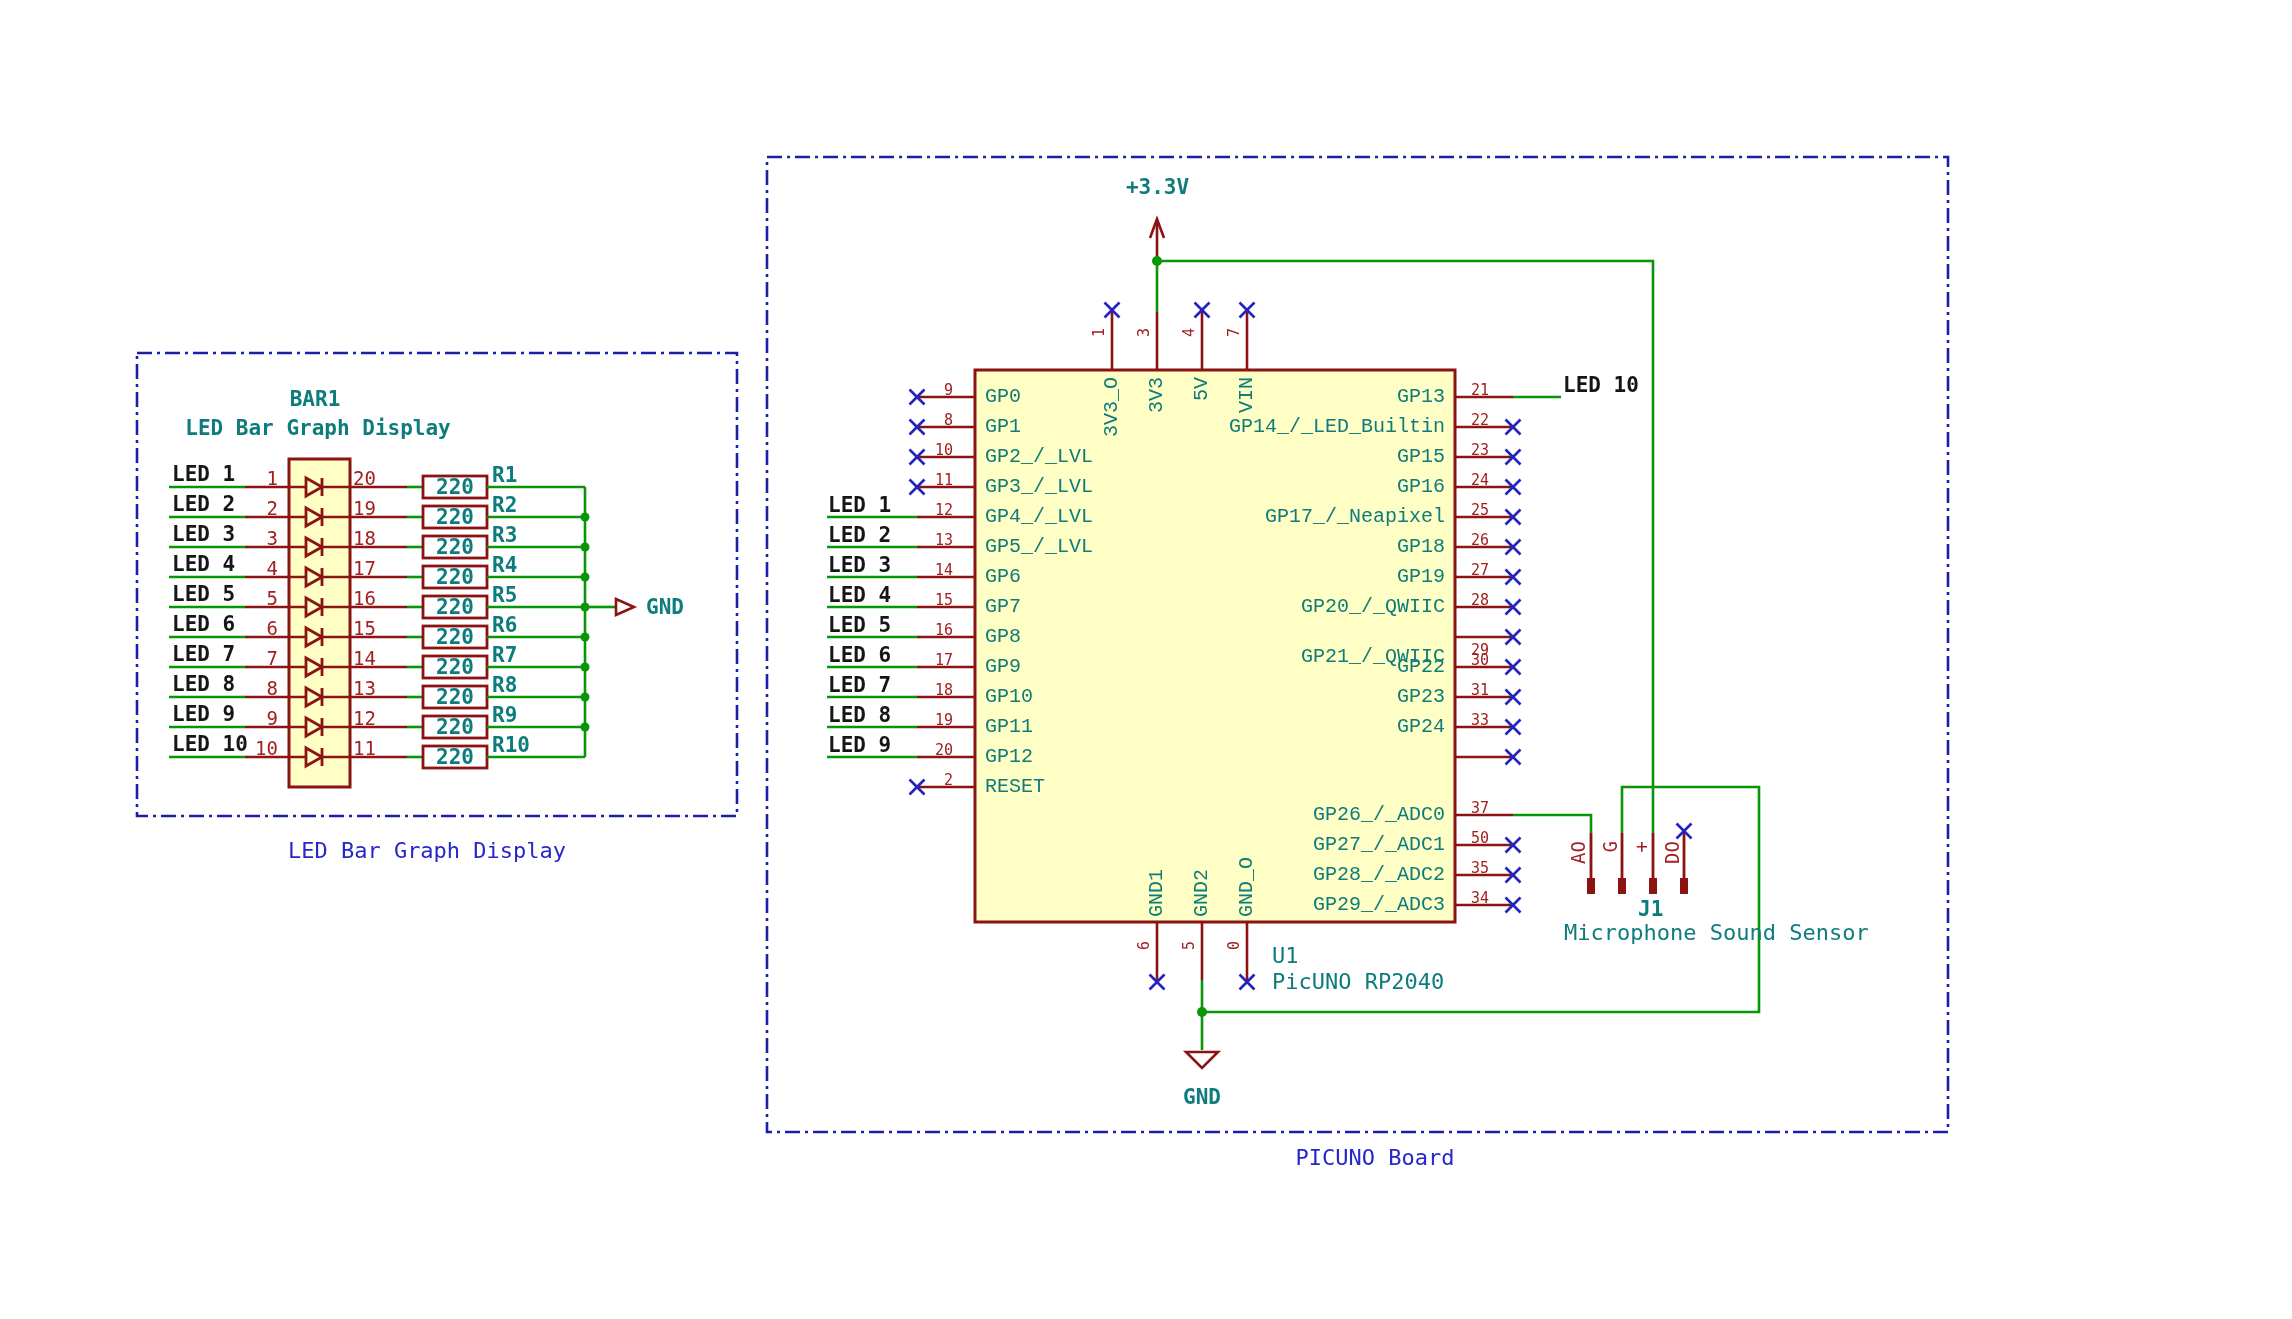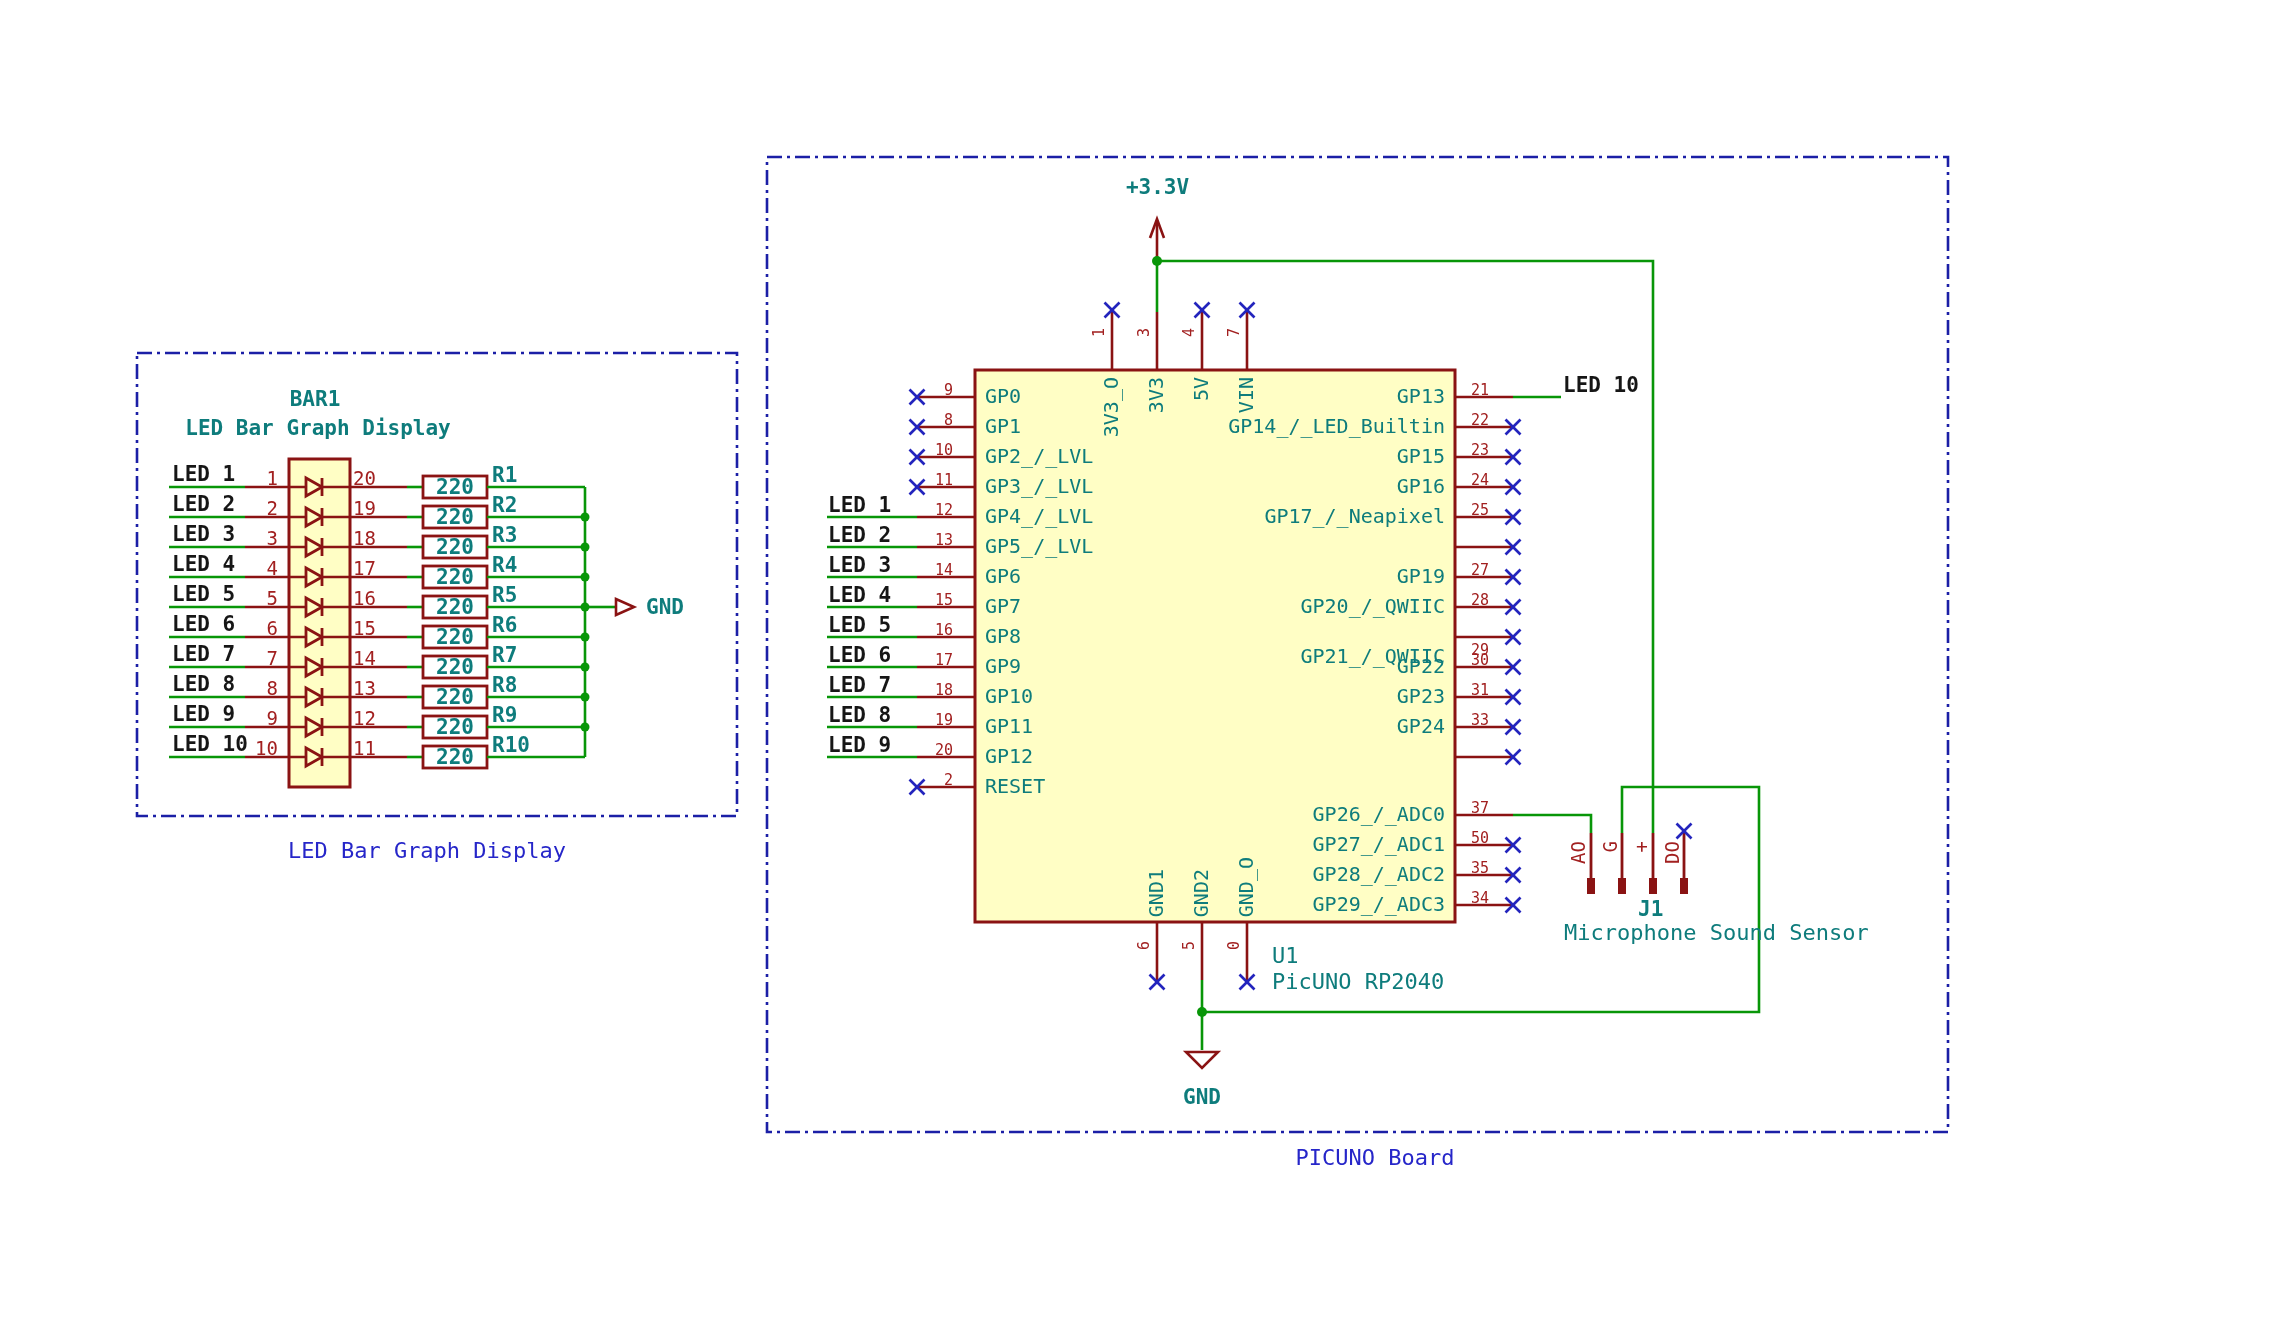--- a/index.html
+++ b/index.html
@@ -7,21 +7,21 @@
           font-family:"DejaVu Sans Mono", monospace;}
   svg{position:absolute;left:0;top:0;}
   .txt{position:absolute;white-space:pre;}
   .teal{color:#0e7c7c;}
   .red{color:#a22020;}
   .blk{color:#161616;}
   .blue{color:#2626c9;}
   .ctr{text-align:center;}
   .f15{font-size:15px;line-height:15px;}
   .f19{font-size:19px;line-height:19px;}
-  .f20{font-size:20px;line-height:21px;}
+  .f20{font-size:20px;line-height:21px;font-family:Liberation Mono, monospace;}
   .f21{font-size:21px;line-height:22px;font-weight:bold;}
   .f22{font-size:22px;line-height:23px;}
   .vt{position:absolute;writing-mode:vertical-rl;transform:rotate(180deg);white-space:pre;}
   .crow,.brow{position:absolute;left:0;width:2292px;height:30px;}
   .crow span,.brow span{position:absolute;}
   .num-l{left:820px;width:133px;text-align:right;top:1px;}
   .name-l{left:985px;top:4px;}
   .net-l{left:828px;top:-8px;}
   .name-r{left:1035px;width:410px;text-align:right;top:4px;}
   .num-r{left:1471px;top:1px;}
@@ -331,20 +331,24 @@
   <span class="num-r red f15">23</span>
 </div>
 <div class="crow" style="top:472px">
   <span class="name-r teal f20">GP16</span>
   <span class="num-r red f15">24</span>
 </div>
 <div class="crow" style="top:502px">
   <span class="name-r teal f20">GP17_/_Neapixel</span>
   <span class="num-r red f15">25</span>
 </div>
+<div class="crow" style="top:532px">
+  <span class="name-r teal f20">GP18</span>
+  <span class="num-r red f15">26</span>
+</div>
 <div class="crow" style="top:562px">
   <span class="name-r teal f20">GP19</span>
   <span class="num-r red f15">27</span>
 </div>
 <div class="crow" style="top:592px">
   <span class="name-r teal f20">GP20_/_QWIIC</span>
   <span class="num-r red f15">28</span>
 </div>
 <div class="crow" style="top:642px">
   <span class="name-r teal f20">GP21_/_QWIIC</span>

